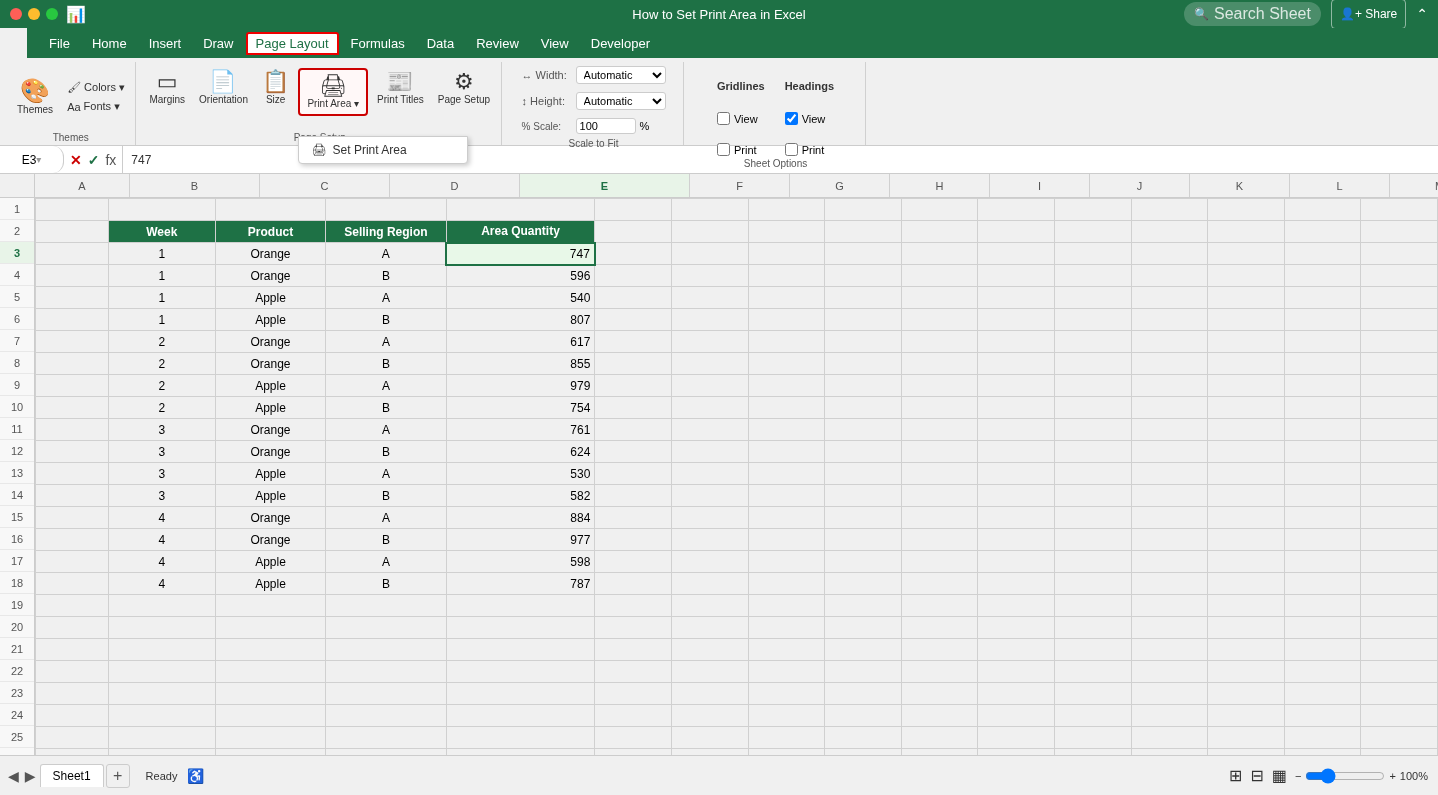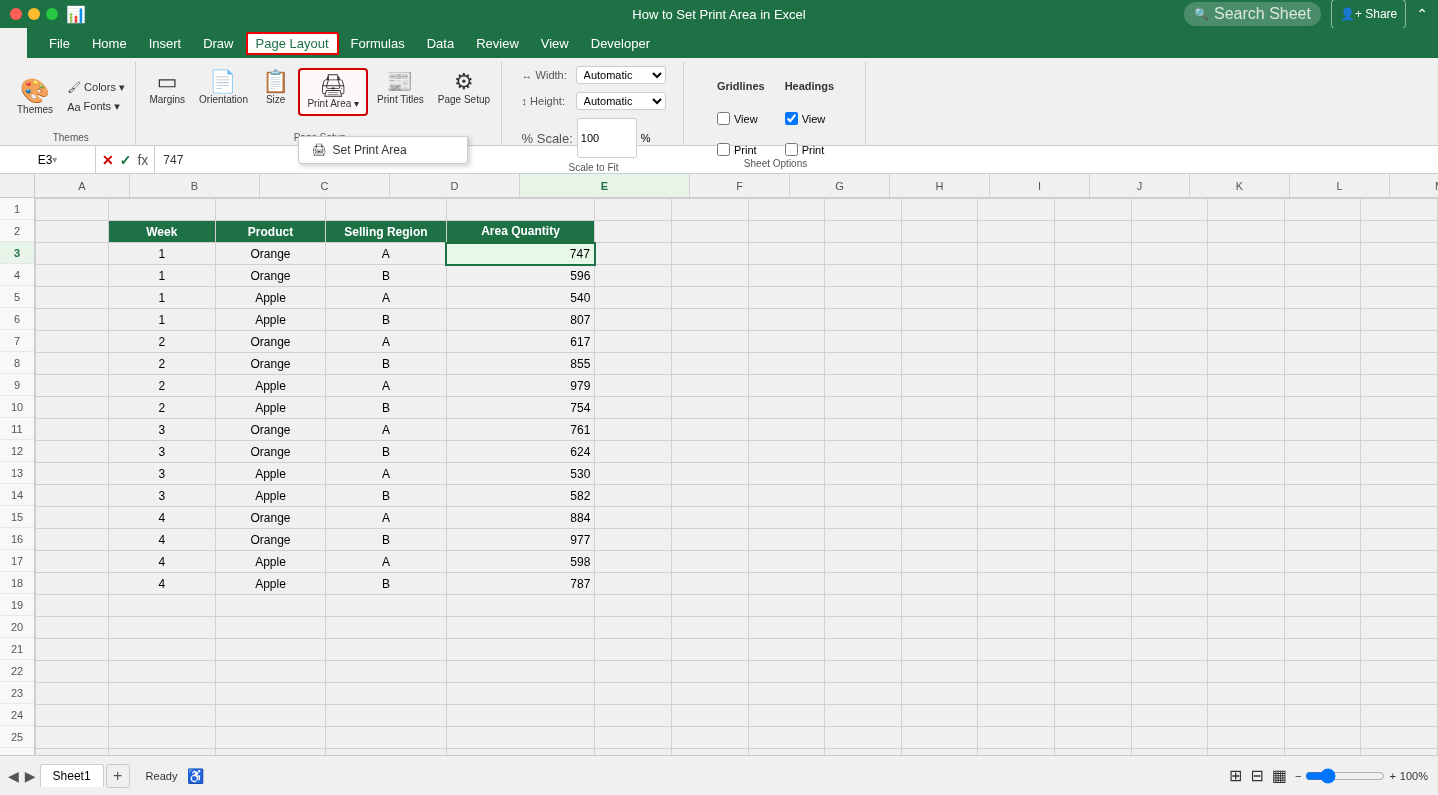--- a/index.html
+++ b/index.html
@@ -181,27 +181,28 @@
 
     
     .formula-bar {
       height: 28px;
       background: white;
       border-bottom: 1px solid #ccc;
       display: flex;
       align-items: center;
     }
     .cell-ref-box {
-      width: 96px;
+      width: 64px;
       border-right: 1px solid #ccc;
       display: flex;
       align-items: center;
       justify-content: center;
       font-size: 12px;
       height: 100%;
+      border-radius: 11px;
     }
     .formula-icons {
       display: flex;
       align-items: center;
       padding: 0 6px;
       gap: 6px;
       color: #555;
       font-size: 14px;
       border-right: 1px solid #ccc;
       height: 100%;
@@ -493,22 +494,22 @@
         </div>
         <div class="scale-row">
           <span style="min-width:50px;font-size:11px;color:#555;">↕ Height:</span>
           <select class="scale-select">
             <option>Automatic</option>
             <option>1 page</option>
             <option>2 pages</option>
           </select>
         </div>
         <div class="scale-row">
-          <span style="min-width:50px;font-size:13px;color:#555;">% Scale:</span>
-          <input type="number" value="100" style="width: 60px; border: 1px solid rgb(204, 204, 204); border-radius: 3px; font-size: 11px; padding: 13px 3px;">
+          <span style="min-width:50px;font-size:10px;color:#555;">% Scale:</span>
+          <input type="number" value="100" style="width: 60px; border: 1px solid rgb(204, 204, 204); border-radius: 3px; font-size: 11px; padding: 1px 3px;">
           <span style="font-size:11px;">%</span>
         </div>
       </div>
       <div class="ribbon-group-label">Scale to Fit</div>
     </div>
 
     <div class="ribbon-group" style="min-width:180px;">
       <div style="display:flex;gap:20px;flex:1;align-items:center;">
         <div class="check-group">
           <div class="check-header">Gridlines</div>

